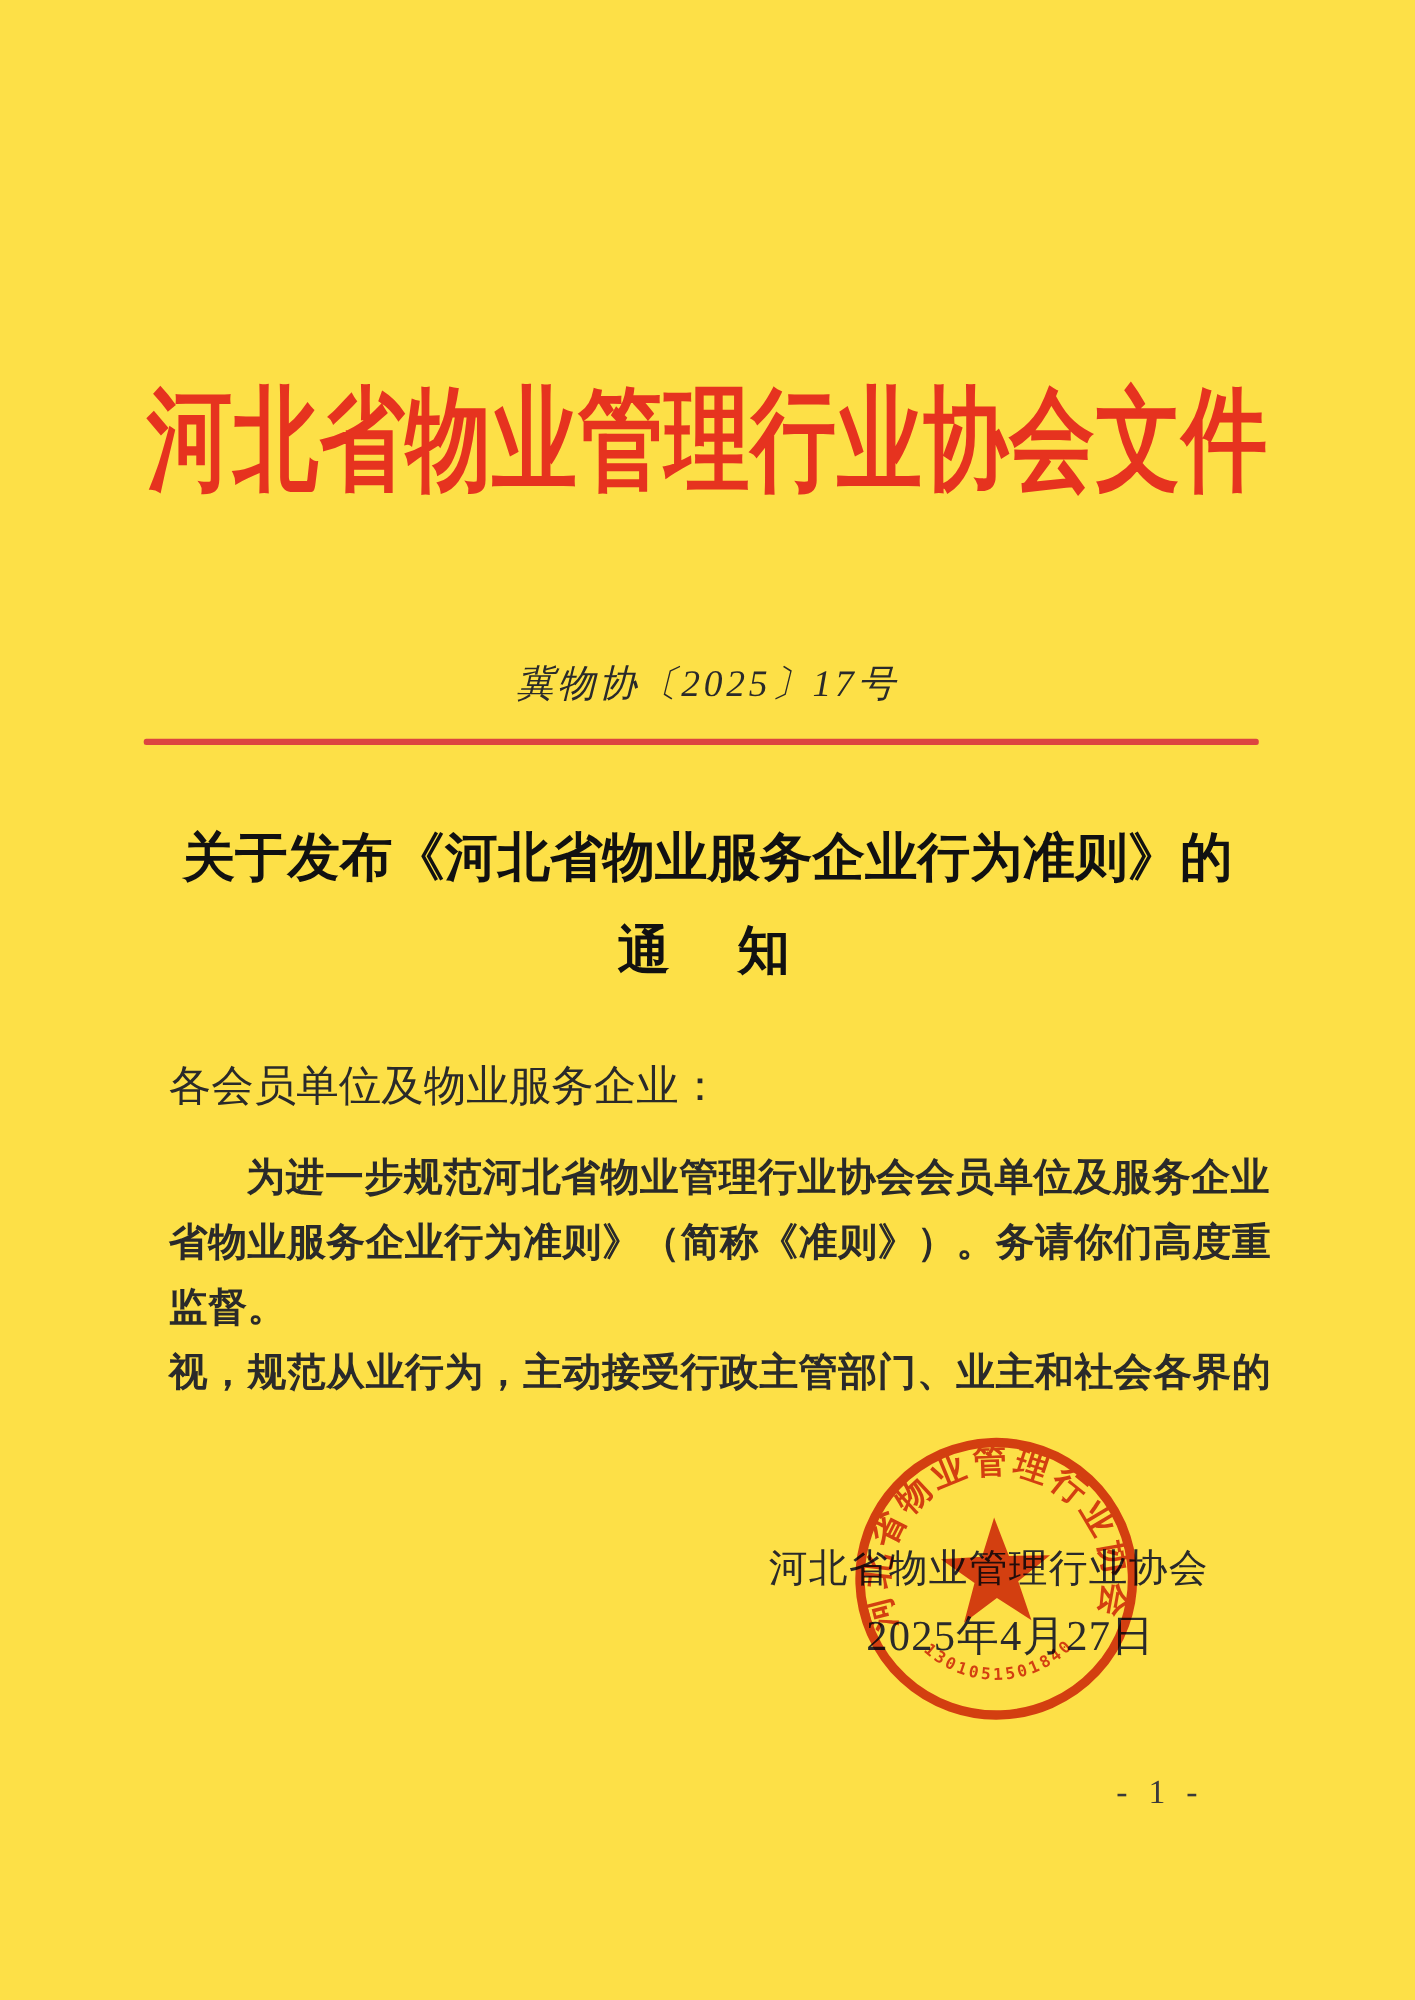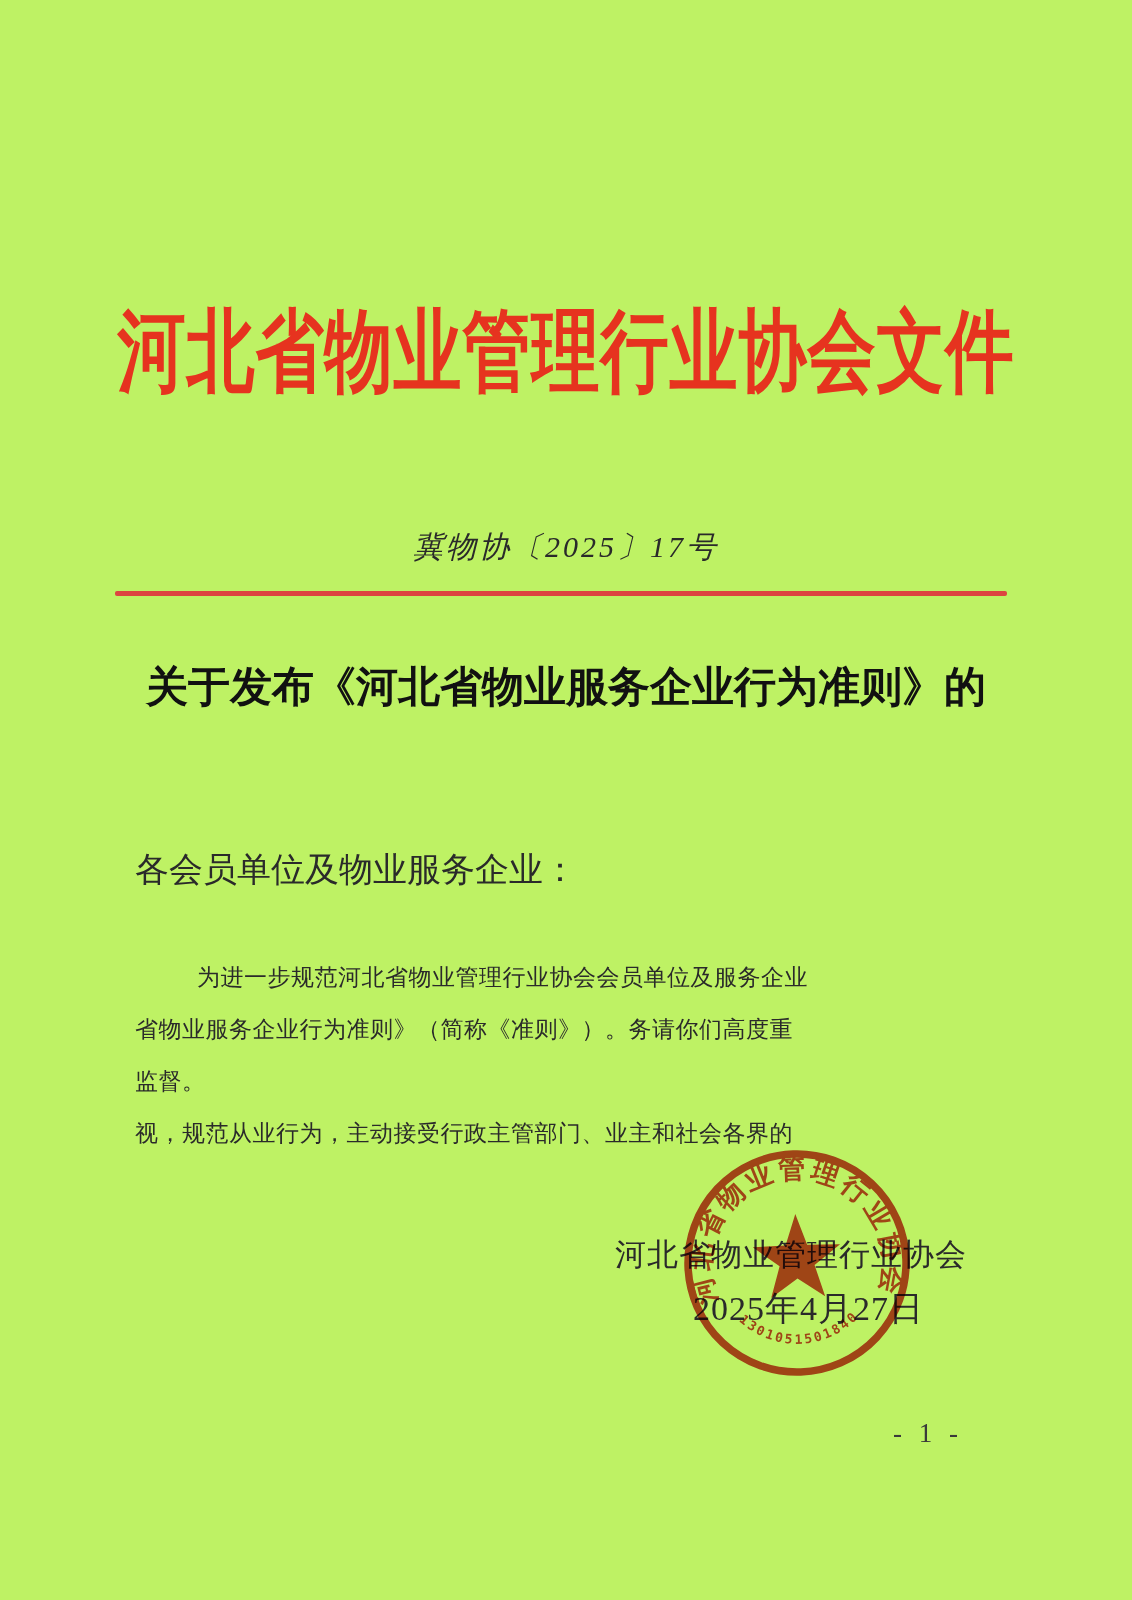--- a/index.html
+++ b/index.html
@@ -1,20 +1,20 @@
 <!DOCTYPE html>
 <html><head>
 <meta charset="utf-8">
 <style>
   html,body{margin:0;padding:0;background:#ffffff;}
   .page{
     position:relative;
     width:1132px;height:1600px;
     margin:0 auto;
-    background:#bef264;
+    background:#fde047;
     overflow:hidden;
     font-family:"Liberation Serif","DejaVu Serif",serif;
     color:#262626;
   }
   .letterhead{
     position:absolute;top:296px;left:0;width:100%;height:112px;
     line-height:112px;text-align:center;
     font-size:68px;font-weight:bold;
     color:#e6331f;
     transform:scaleY(1.32);transform-origin:center center;
@@ -34,22 +34,22 @@
     position:absolute;top:658px;left:70px;width:992px;
     text-align:center;color:#111111;font-weight:bold;
   }
   .doc-title .t1{font-size:42px;line-height:58px;white-space:nowrap;}
   .doc-title .t2{font-size:42px;line-height:58px;margin-top:16px;letter-spacing:6px;}
   .salutation{
     position:absolute;top:850px;left:135px;
     font-size:34px;line-height:40px;color:#2a2a2a;
   }
   .body-text{
-    position:absolute;top:952px;left:135px;width:870px;
-    font-size:23px;line-height:52px;color:#2a2a2a;
+    position:absolute;top:916px;left:135px;width:870px;
+    font-size:31px;line-height:52px;color:#2a2a2a;font-weight:bold;
   }
   .body-text .line{white-space:nowrap;letter-spacing:0.5px;}
   .body-text .line.indent{text-indent:62px;}
   .sign-name{
     position:absolute;top:1234px;left:615px;
     font-size:31px;letter-spacing:1px;color:#2a2a2a;white-space:nowrap;
   }
   .sign-date{
     position:absolute;top:1286px;left:693px;
     font-size:34px;letter-spacing:1px;color:#2a2a2a;white-space:nowrap;
@@ -71,20 +71,21 @@
 <div class="page">
 
   <div class="letterhead">河北省物业管理行业协会文件</div>
 
   <div class="doc-number">冀物协〔2025〕17号</div>
 
   <div class="red-rule"></div>
 
   <div class="doc-title">
     <div class="t1">关于发布《河北省物业服务企业行为准则》的</div>
+    <div class="t2">通　知</div>
   </div>
 
   <div class="salutation">各会员单位及物业服务企业：</div>
 
   <div class="body-text">
     <div class="line indent">为进一步规范河北省物业管理行业协会会员单位及服务企业</div>
     <div class="line">省物业服务企业行为准则》（简称《准则》）。务请你们高度重</div>
     <div class="line">监督。</div>
     <div class="line">视，规范从业行为，主动接受行政主管部门、业主和社会各界的</div>
   </div>

